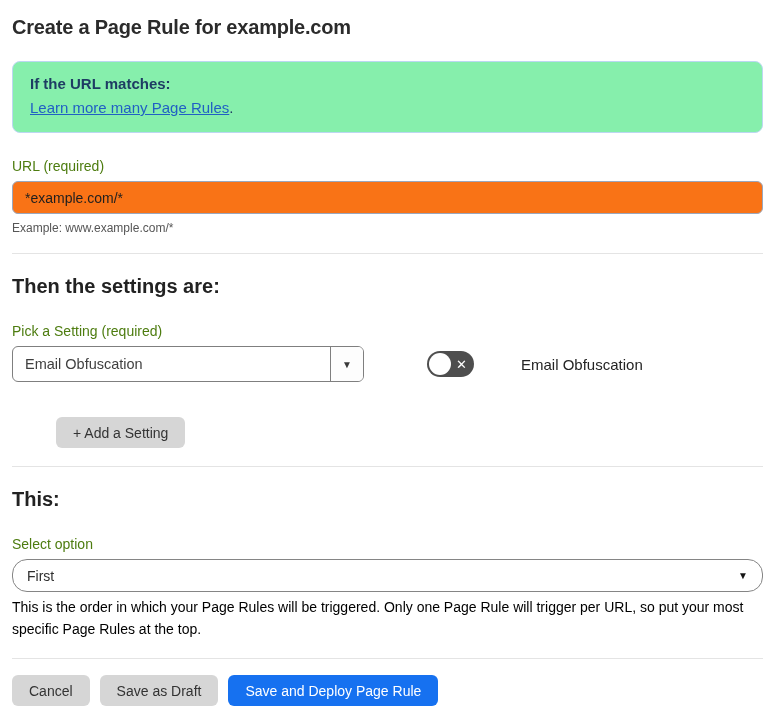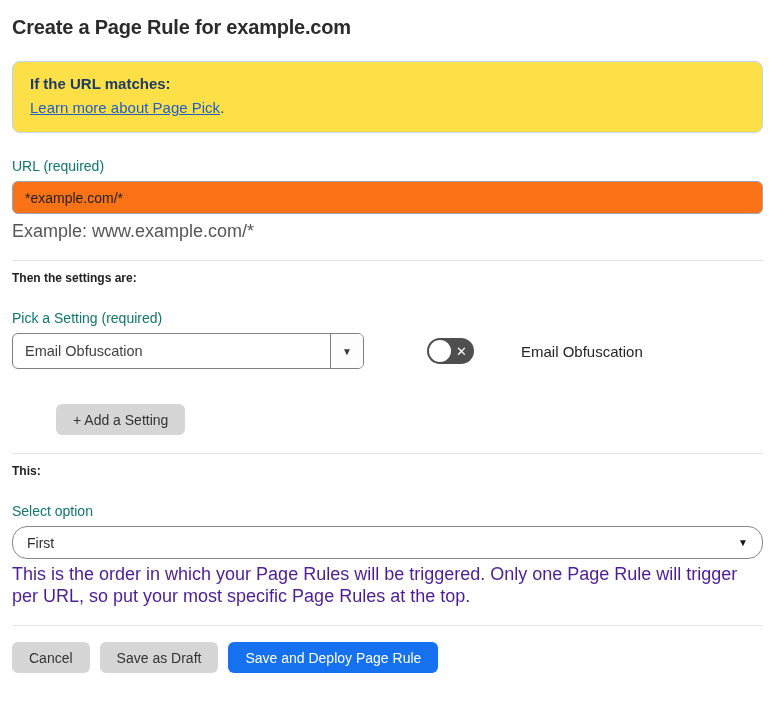--- a/index.html
+++ b/index.html
@@ -15,57 +15,57 @@
   .page-title {
     padding-top:16px;
     font-size:20px;
     font-weight:700;
     color:#2b2b2b;
     letter-spacing:-0.2px;
   }
 
   .info-box {
     margin-top:22px;
-    background:#fde047;
+    background:#86efac;
     border:1px solid #bcd7f1;
     border-radius:8px;
     padding:10px 17px 12px;
     font-size:15px;
     line-height:24px;
     color:#1e3c63;
   }
   .info-heading { font-weight:700; }
   .info-link {
     color:#2160c4;
     text-decoration:underline;
     cursor:pointer;
   }
 
-  .field-label { margin-top:25px; font-size:14px; color:#0f766e; }
+  .field-label { margin-top:25px; font-size:14px; color:#4d7c0f; }
 
   .url-input {
     display:block;
     margin-top:7px;
     width:751px;
     height:33px;
     background:#f97316;
     border:1px solid #9aa7bd;
     border-radius:6px;
     font-family:inherit;
     font-size:14px;
     color:#1f1f1f;
     padding:0 12px;
     outline:none;
   }
 
-  .hint { margin-top:7px; font-size:18px; color:#565656; }
+  .hint { margin-top:7px; font-size:12px; color:#565656; }
 
   .divider { border:none; border-top:1px solid #e4e4e4; margin-top:18px; }
 
-  .section-heading { margin-top:10px; font-size:12px; font-weight:700; color:#222222; }
+  .section-heading { margin-top:21px; font-size:20px; font-weight:700; color:#222222; }
 
   .setting-row { margin-top:7px; display:flex; align-items:center;gap:36px; }
   .setting-dropdown {
     width:352px;
     height:36px;
     border:1px solid #7f7f7f;
     border-radius:6px;
     display:flex;
     background:#ffffff;
     cursor:pointer;
@@ -145,37 +145,37 @@
     justify-content:space-between;
     padding:0 14px;
     font-size:14px;
     color:#2e2e2e;
     cursor:pointer;
   }
   .select-arrow { font-size:10px; color:#141414; }
 
   .order-desc {
     margin-top:5px;
-    font-size:18px;
+    font-size:14px;
     line-height:21.5px;
-    color:#4c1d95;
+    color:#000000;
   }
 
   .footer { margin-top:16px; display:flex; gap:10px; }
 </style>
 </head>
 <body>
 
 <div class="page">
 
   <h1 class="page-title">Create a Page Rule for example.com</h1>
 
   <div class="info-box">
     <div class="info-heading">If the URL matches:</div>
-    <div><a class="info-link">Learn more about Page Pick</a><span>.</span></div>
+    <div><a class="info-link">Learn more many Page Rules</a><span>.</span></div>
   </div>
 
   <div class="field-label">URL (required)</div>
   <input class="url-input" type="text" value="*example.com/*" style="">
   <div class="hint">Example: www.example.com/*</div>
 
   <hr class="divider">
 
   <div class="section-heading">Then the settings are:</div>
 

